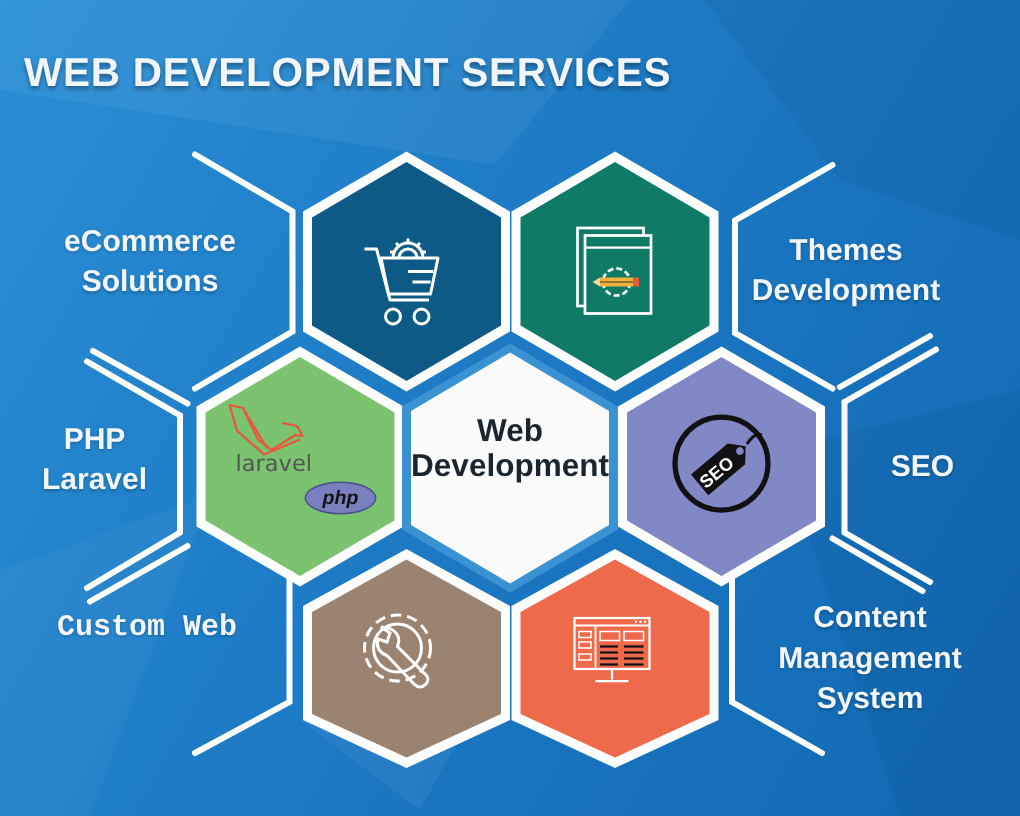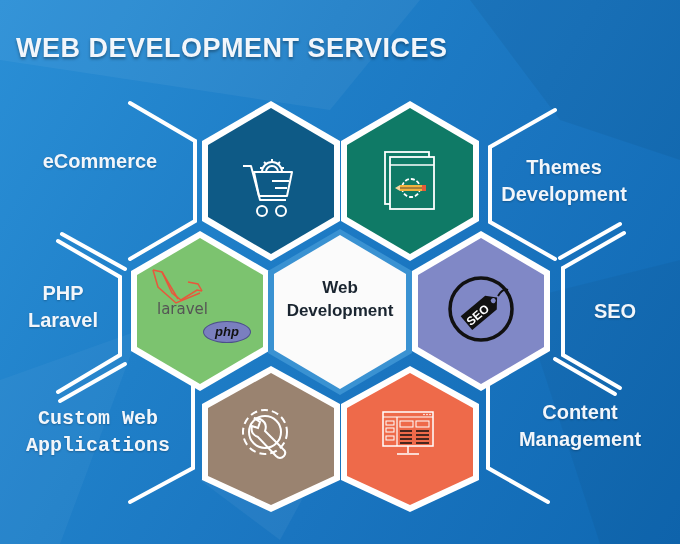--- a/index.html
+++ b/index.html
@@ -7,21 +7,21 @@
          font-family: "Liberation Sans", "DejaVu Sans", sans-serif; }
   .bg { position: absolute; inset: 0;
         background: linear-gradient(120deg, #2a8fd6 0%, #1f7fc8 35%, #1a75c0 60%, #0f68b2 100%); }
   .facet { position: absolute; inset: 0; }
   svg.main { position: absolute; left: 0; top: 0; }
   .title { position: absolute; left: 0; width: 680px; top: 33px; text-align: left;
            color: #f2f6fb; font-weight: bold; font-size: 27px; letter-spacing: 0.5px;
            text-shadow: 0 2px 3px rgba(0,0,0,0.35); padding-left: 16px; }
   .label { position: absolute; color: #f2f6fb; font-weight: bold; font-size: 20px;
            text-align: center; line-height: 27px; text-shadow: 0 1px 2px rgba(0,0,0,0.25); }
-  .center-label { position: absolute; color: #1a2530; font-weight: bold; font-size: 17px;
+  .center-label { position: absolute; color: #1a2530; font-weight: bold; font-size: 21px;
            text-align: center; line-height: 23px; width: 150px; left: 265px; top: 276px; }
   .laravel-text { position: absolute; left: 157px; top: 300px; font-size: 15px; color: #555;
            font-family: "DejaVu Sans", sans-serif; }
   .php-badge { position: absolute; left: 203px; top: 321px; width: 46px; height: 20px;
            border-radius: 50%; background: #7a7fbf; border: 1px solid #4b4f8a;
            color: #111; font-style: italic; font-weight: bold; font-size: 13px;
            text-align: center; line-height: 19px; }
 </style>
 </head>
 <body>
@@ -175,32 +175,33 @@
 <div class="laravel-text">laravel</div>
 <div class="php-badge">php</div>
 
 <div class="center-label">
   <div>Web</div>
   <div>Development</div>
 </div>
 
 <div class="label" style="left:10px; top:148px; width:180px;">
   <div>eCommerce</div>
+  <div>Solutions</div>
 </div>
 <div class="label" style="left:478px; top:154px; width:172px;">
   <div>Themes</div>
   <div>Development</div>
 </div>
 <div class="label" style="left:8px; top:280px; width:110px;">
   <div>PHP</div>
   <div>Laravel</div>
 </div>
 <div class="label" style="left:570px; top:298px; width:90px;">
   <div>SEO</div>
 </div>
 <div class="label" style="left:8px; top:405px; width:180px;font-family:Liberation Mono, monospace;">
   <div>Custom Web</div>
-  <div>Applications</div>
 </div>
 <div class="label" style="left:495px; top:399px; width:170px;">
   <div>Content</div>
   <div>Management</div>
+  <div>System</div>
 </div>
 
 </body></html>

